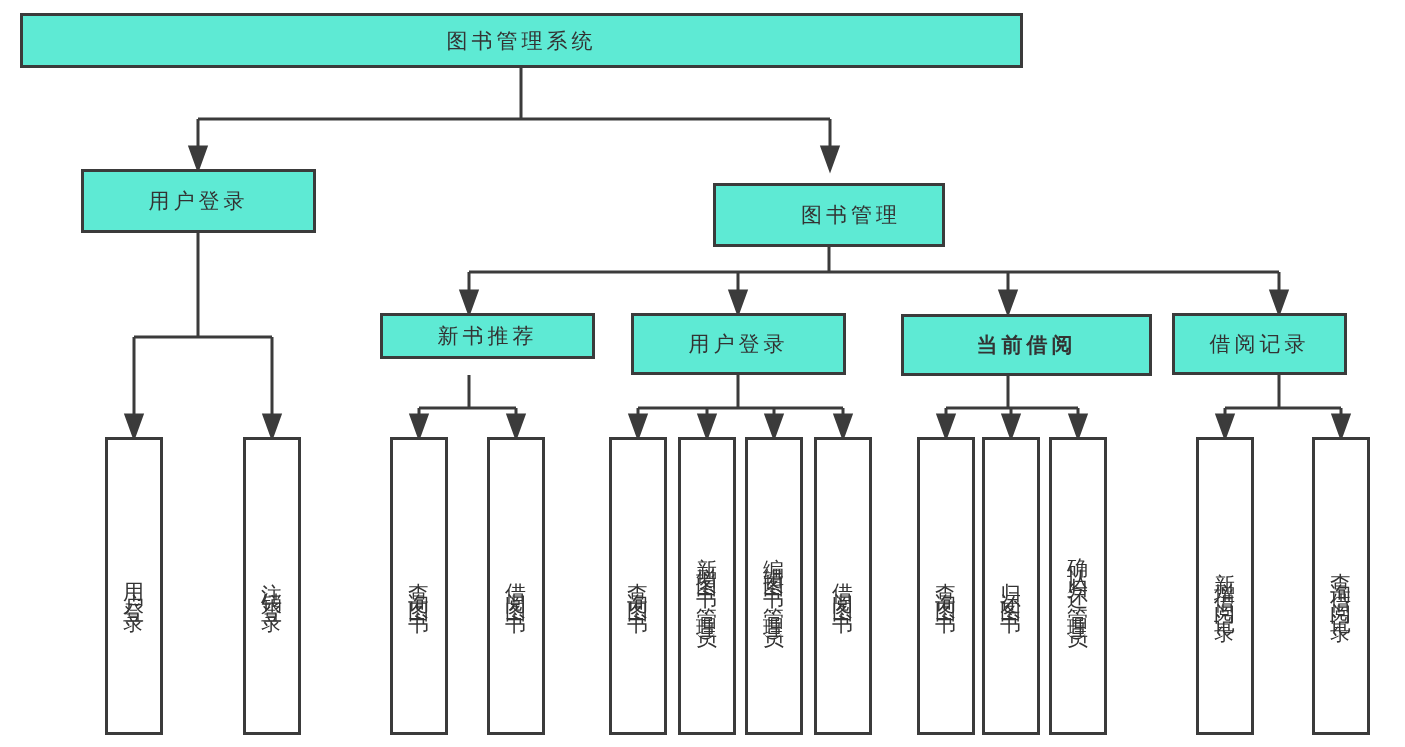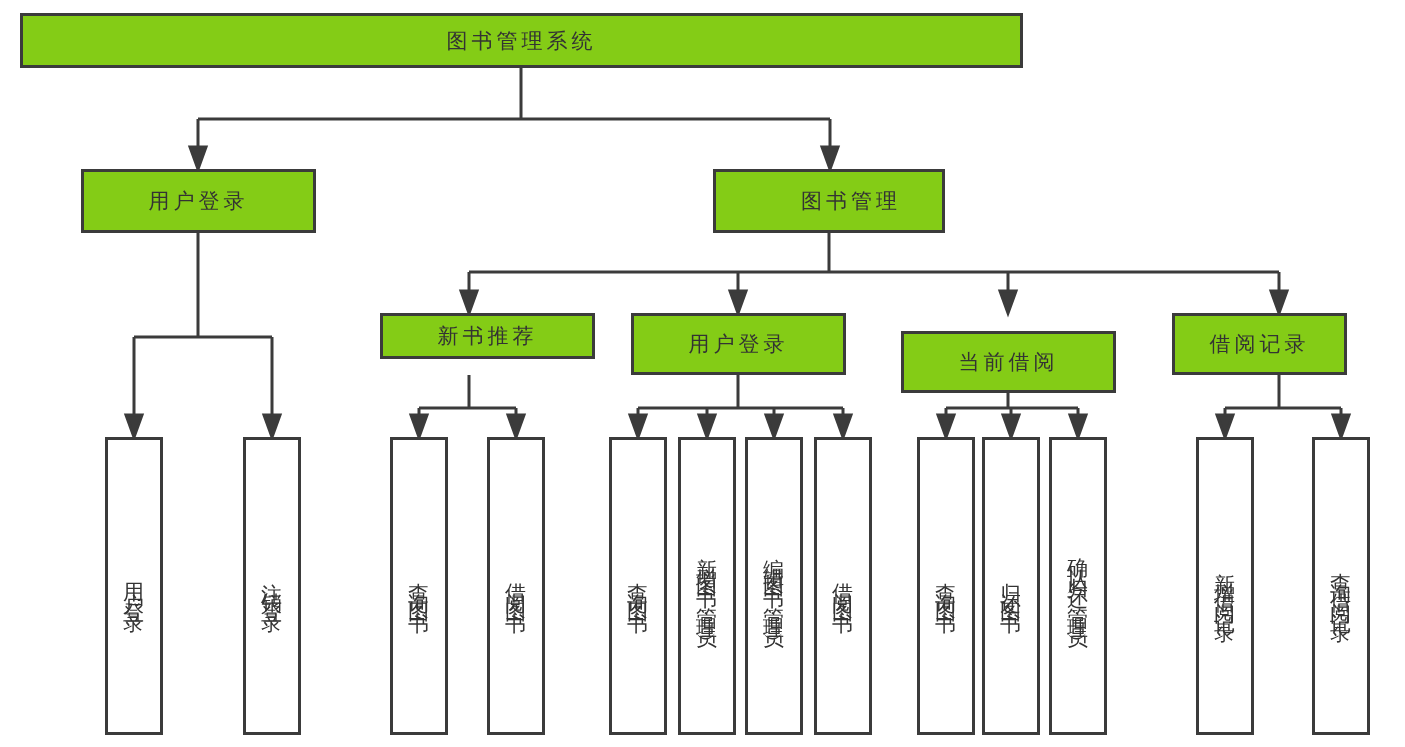--- a/index.html
+++ b/index.html
@@ -12,21 +12,21 @@
     overflow: hidden;
   }
   .connectors {
     position: absolute;
     left: 0; top: 0;
     width: 1405px; height: 747px;
   }
   .hbox {
     position: absolute;
     box-sizing: border-box;
-    background: #84cc16;
+    background: #5eead4;
     border: 3px solid #3b3b3b;
     display: flex;
     align-items: center;
     justify-content: center;
     font-size: 21px;
     letter-spacing: 4px;
     color: #333333;
     white-space: nowrap;
     z-index: 2;
     text-align: right;
@@ -107,25 +107,25 @@
     <g>
       <path fill="none" d="M1279 375 V408 M1225 408 H1341 M1225 408 V419 M1341 408 V419"></path>
       <polygon points="1217,415 1233,415 1225,437"></polygon>
       <polygon points="1333,415 1349,415 1341,437"></polygon>
     </g>
   </svg>
 
   <div class="hbox" style="left:20px; top:13px; width:1003px; height:55px;">图书管理系统</div>
 
   <div class="hbox" style="left:81px; top:169px; width:235px; height:64px;">用户登录</div>
-  <div class="hbox" style="left:713px; top:169px; width:232px; height:64px;padding-left:44px;">图书管理</div>
+  <div class="hbox" style="left:713px; top:183px; width:232px; height:64px;padding-left:44px;">图书管理</div>
 
   <div class="hbox" style="left:380px; top:313px; width:215px; height:46px;">新书推荐</div>
   <div class="hbox" style="left:631px; top:313px; width:215px; height:62px;">用户登录</div>
-  <div class="hbox" style="left:901px; top:331px; width:215px; height:62px;">当前借阅</div>
+  <div class="hbox" style="left:901px; top:314px; width:251px; height:62px;font-weight:bold;">当前借阅</div>
   <div class="hbox" style="left:1172px; top:313px; width:175px; height:62px;">借阅记录</div>
 
   <div class="vbox" style="left:105px;">
     <span>用户登录</span>
   </div>
   <div class="vbox" style="left:243px;">
     <span>注销登录</span>
   </div>
 
   <div class="vbox" style="left:390px;">

